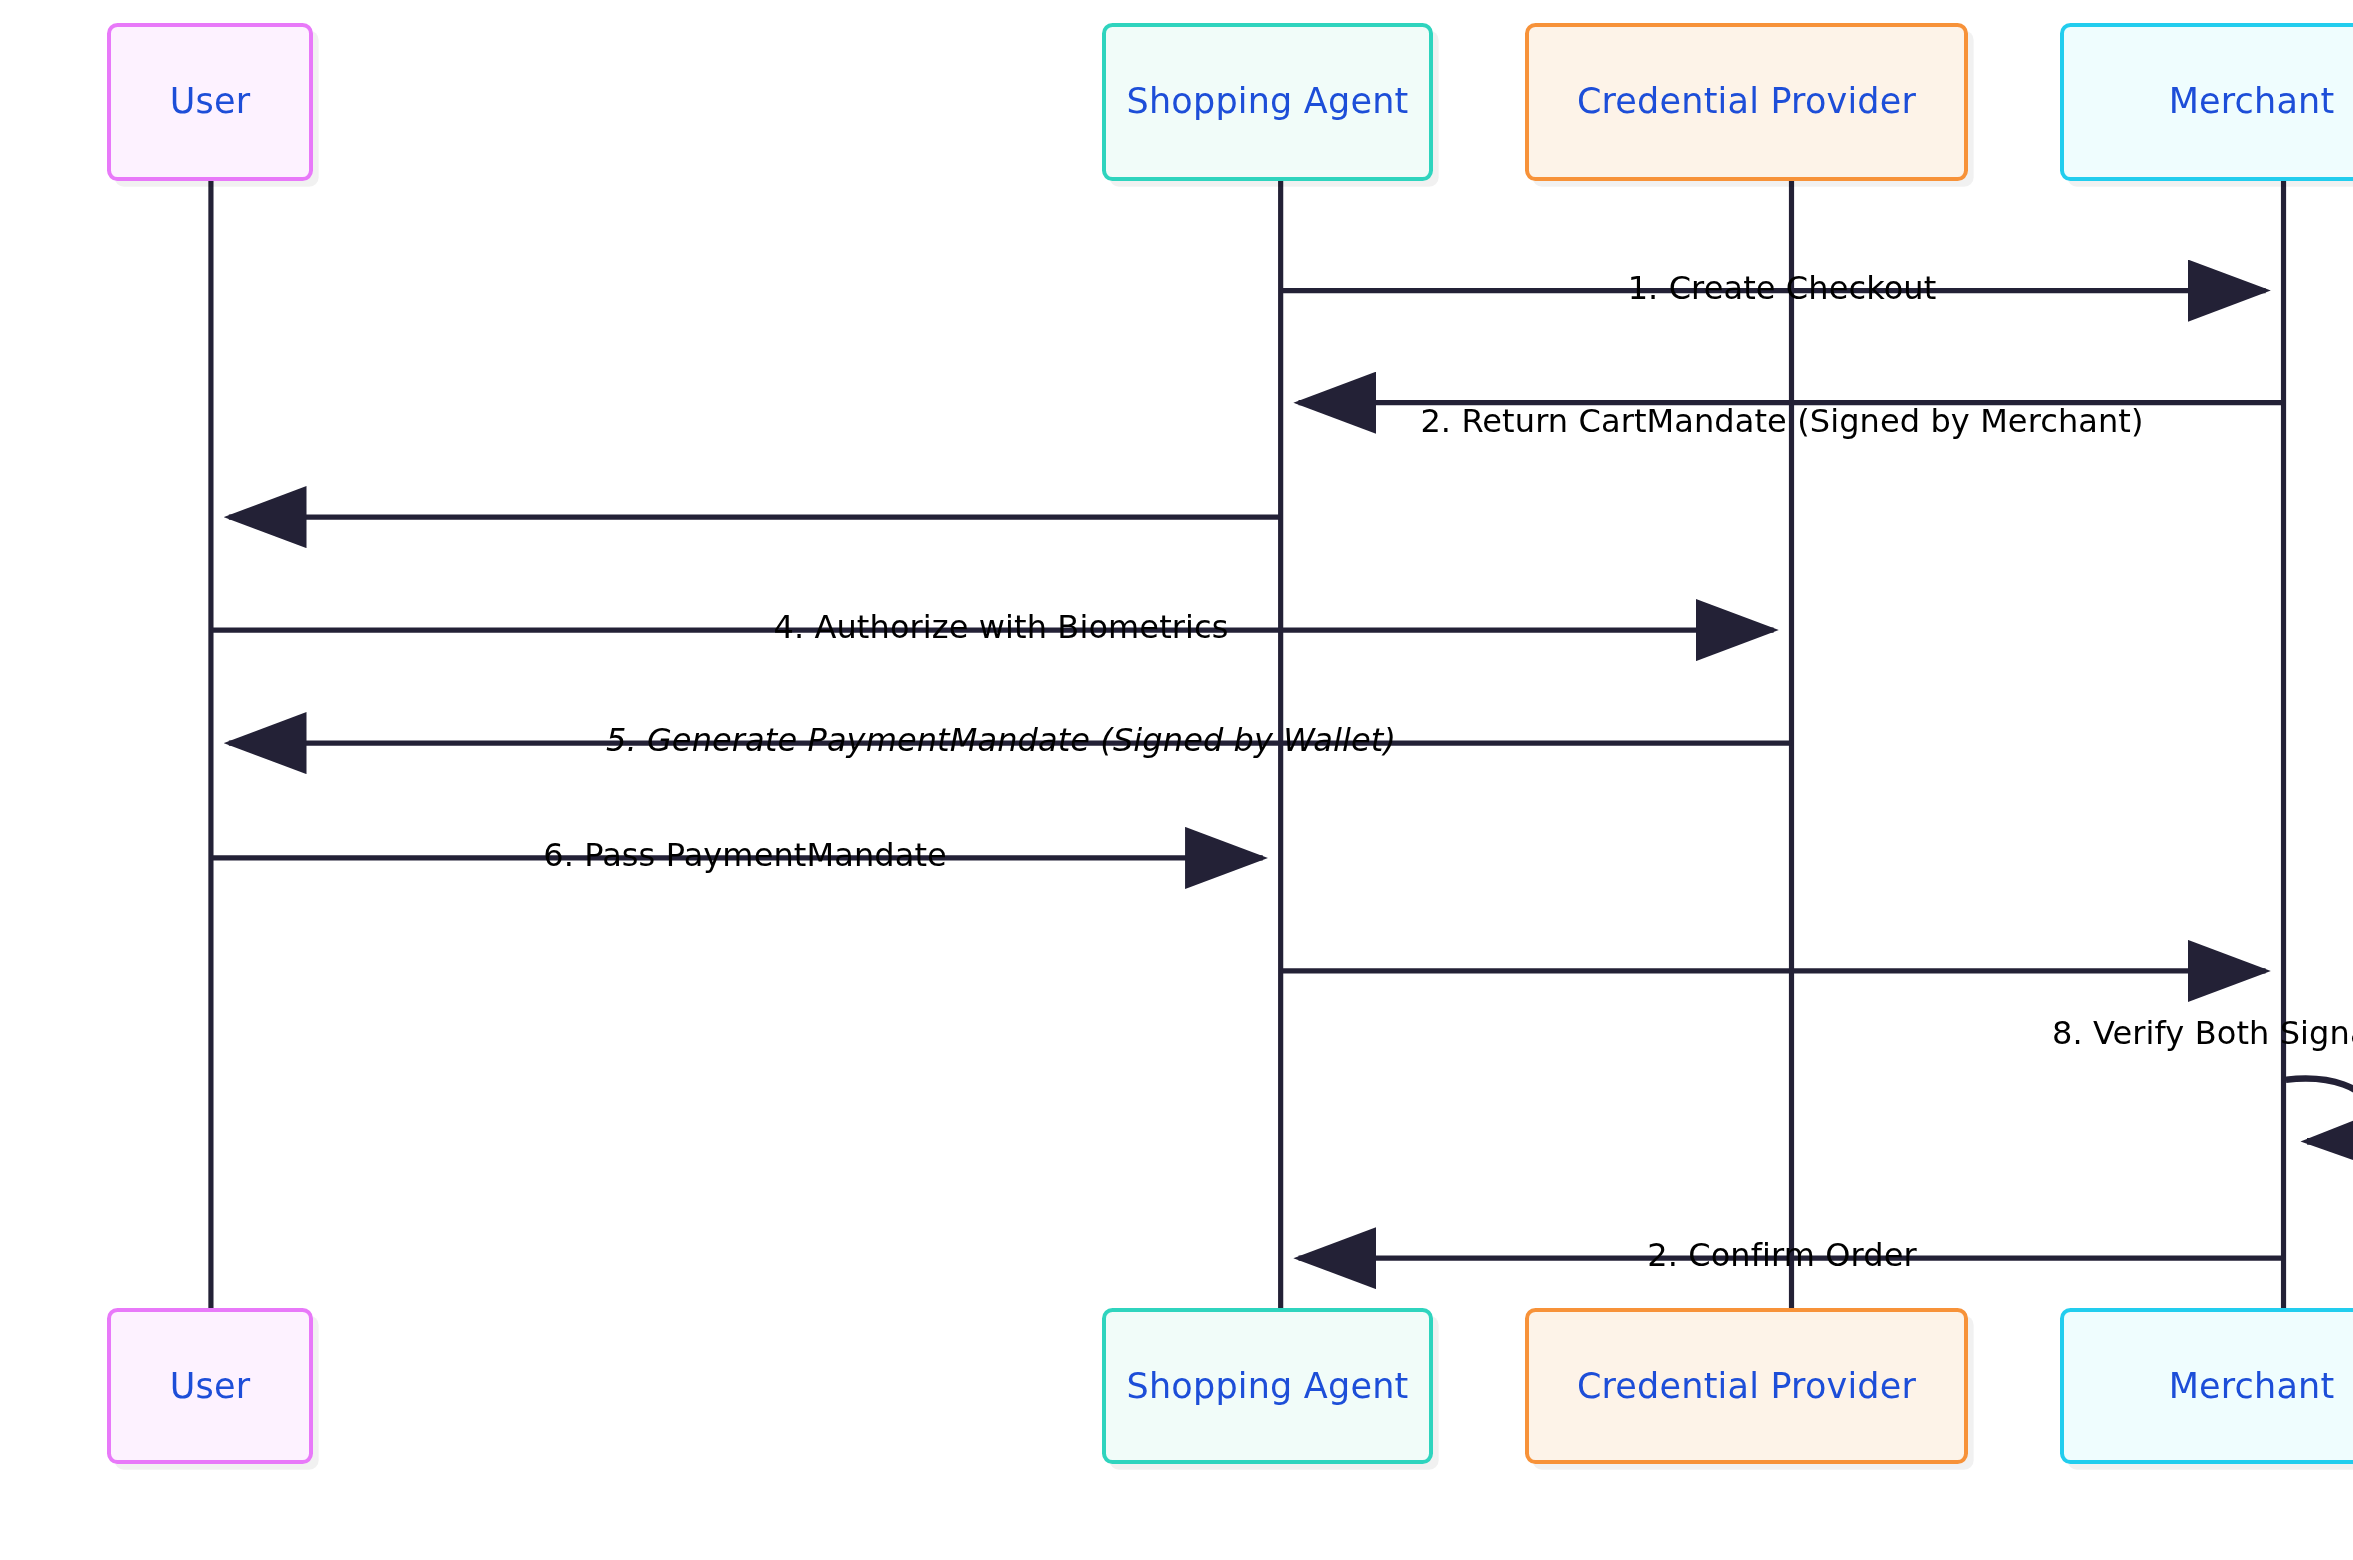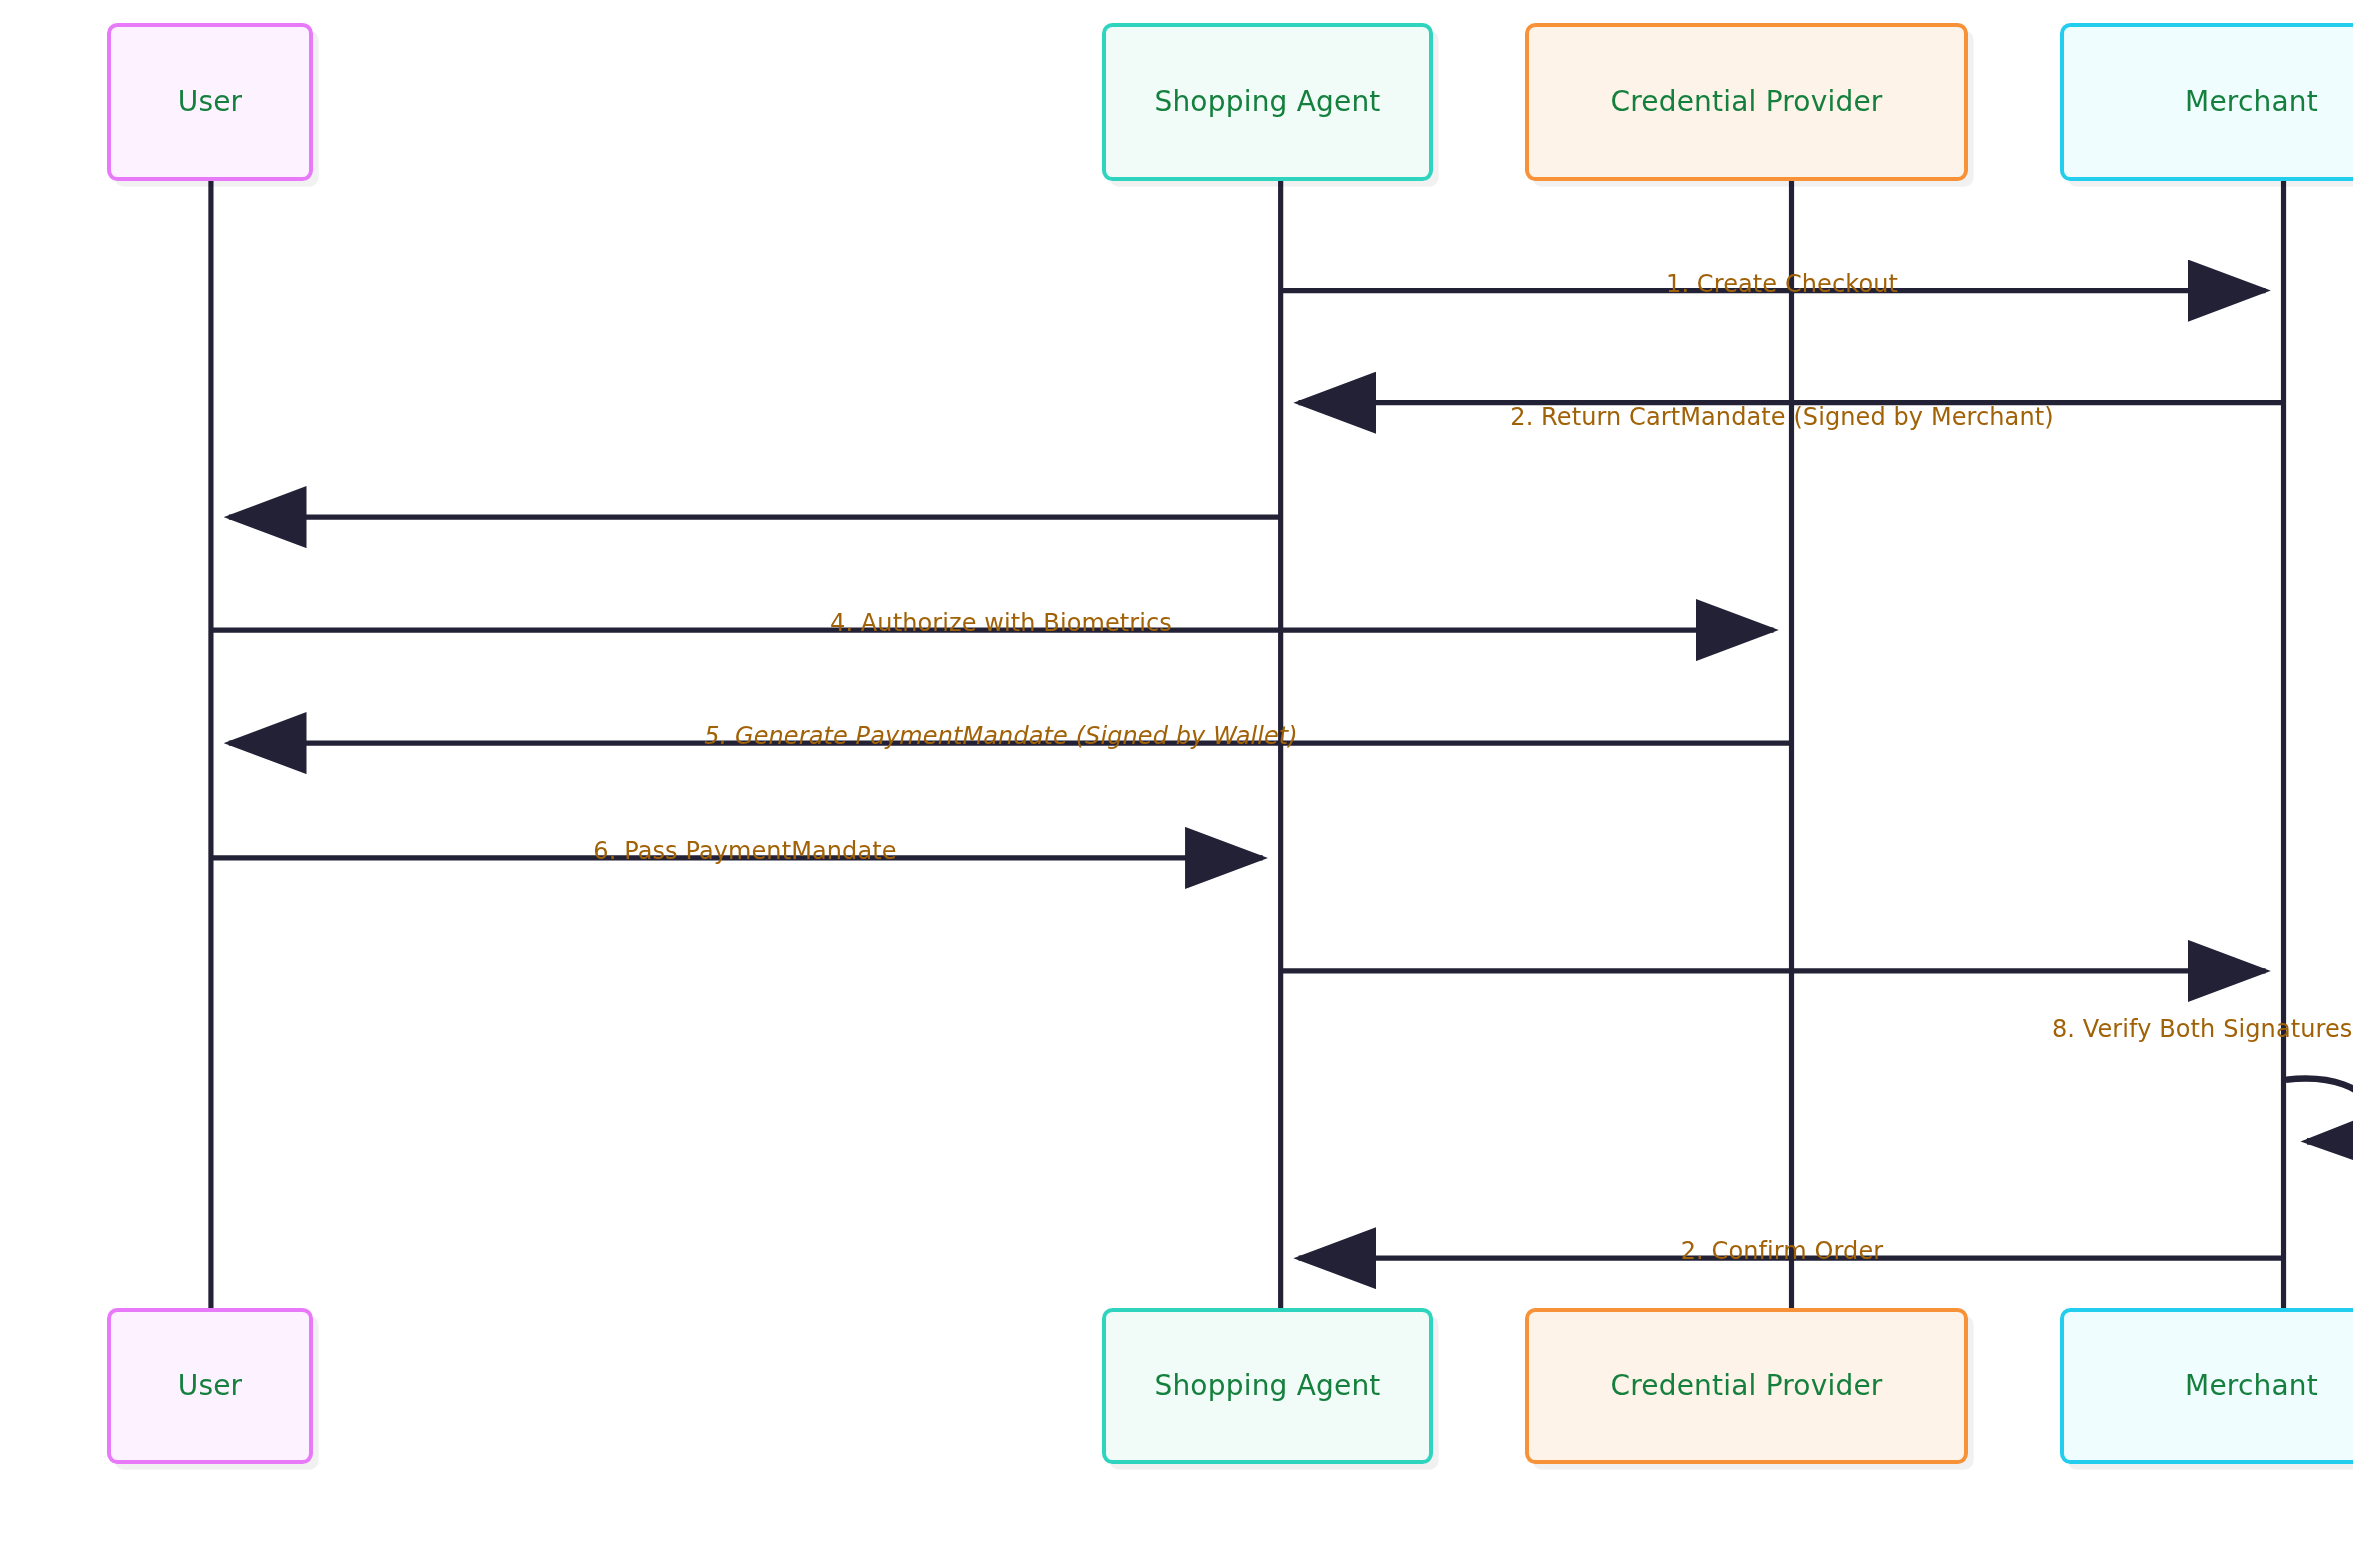--- a/index.html
+++ b/index.html
@@ -29,31 +29,31 @@
     box-sizing: border-box;
     border-style: solid;
     border-width: 4.2px;
     border-radius: 10.4px;
     display: flex;
     align-items: center;
     justify-content: center;
     box-shadow: 6.6px 6.6px 0 -0.9px rgba(0,0,0,0.055);
   }
   .actor-label {
-    font-size: 28px;
+    font-size: 35px;
     font-weight: 400;
-    color: #15803d;
+    color: #1d4ed8;
     white-space: nowrap;
     letter-spacing: 0.2px;
     line-height: 1;
   }
   .msg-label {
     position: absolute;
-    font-size: 24px;
-    color: #a16207;
+    font-size: 32px;
+    color: #000000;
     white-space: nowrap;
     letter-spacing: 0.1px;
     line-height: 1;
     transform: translateX(-50%);
   }
   .msg-label.anchor-left {
     transform: translateX(0);
   }
 </style>
 </head>

